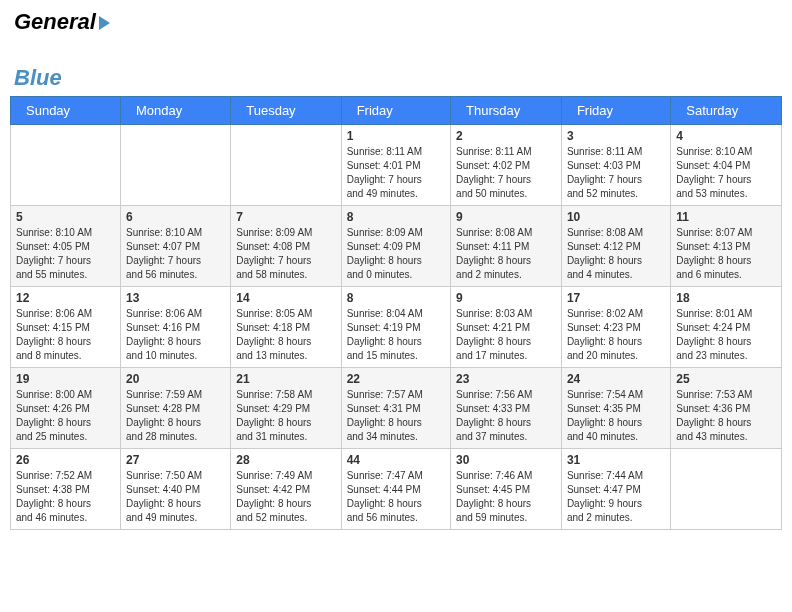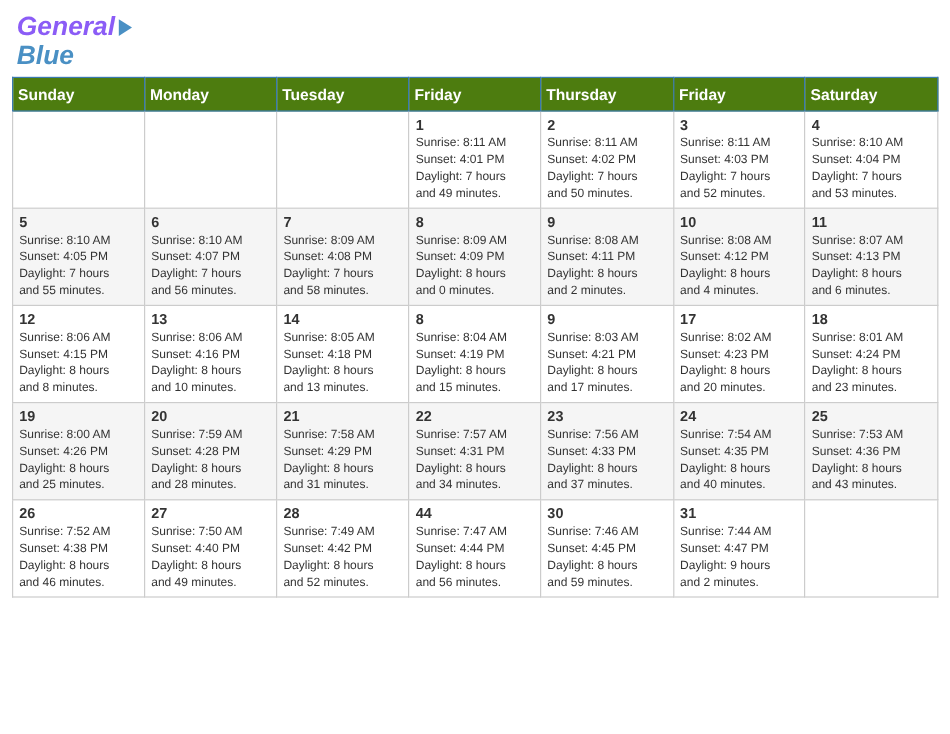--- a/index.html
+++ b/index.html
@@ -34,25 +34,25 @@
     .location {
       font-size: 15px;
       color: #444;
     }
     .calendar {
       width: 100%;
       border-collapse: collapse;
       border: 1px solid #ccc;
     }
     .calendar th {
-      background: #4d7c0f;
+      background: #3b82f6;
       color: #fff;
       font-size: 13px;
-      font-weight: bold;
-      padding: 6px 4px;
+      font-weight: normal;
+      padding: 6px 15px;
       text-align: left;
       border: 1px solid #3a7ab0;
     }
     .calendar td {
       vertical-align: top;
       border: 1px solid #ccc;
       padding: 4px 5px;
       width: 113px;
       min-height: 90px;
       font-size: 10.5px;
@@ -83,28 +83,29 @@
       gap: 0;
     }
     .logo-text-block {
       display: flex;
       flex-direction: column;
       line-height: 1.1;
     }
     .logo-g {
       font-size: 22px;
       font-weight: bold;
-      color: #8b5cf6;
+      color: #000000;
       font-style: italic;
     }
     .logo-blue-text {
       color: #4a90c4;
       font-size: 22px;
       font-weight: bold;
       font-style: italic;
+      margin-top: 32px;
     }
   </style>
 </head>
 <body>
 
 <div class="header">
   <div class="logo">
     <div class="logo-wrapper">
       <div class="logo-text-block">
         <span class="logo-g">General<span style="display:inline-block;width:0;height:0;border-left:11px solid #4a90c4;border-top:7px solid transparent;border-bottom:7px solid transparent;margin-left:3px;vertical-align:middle;"></span></span>

